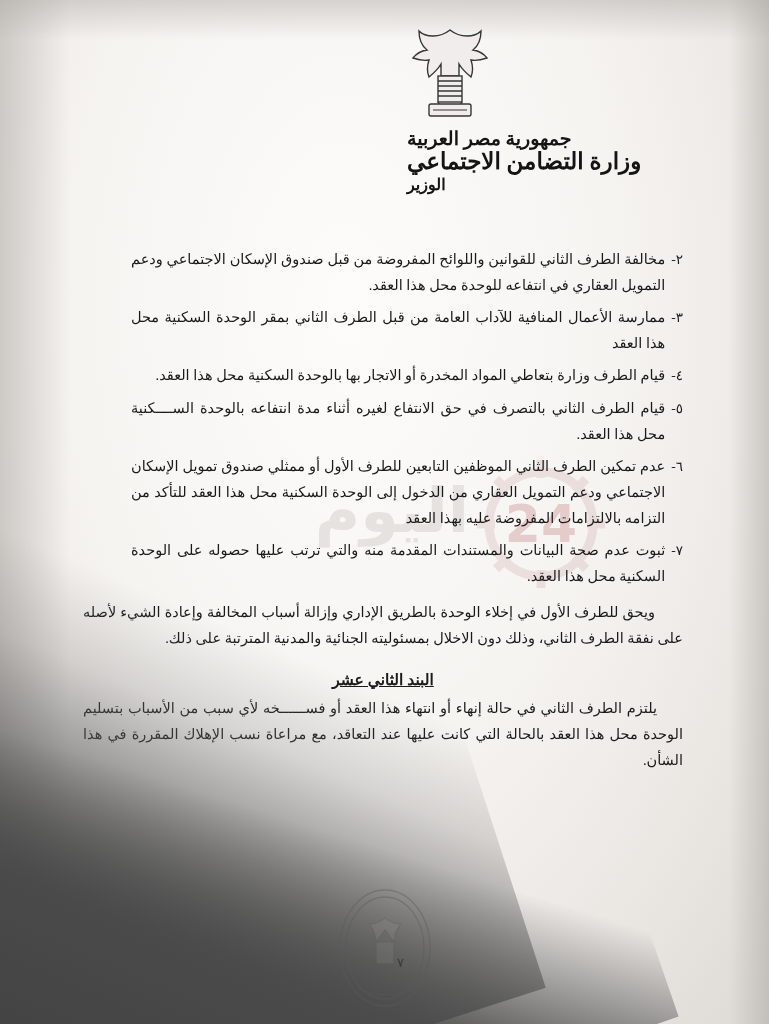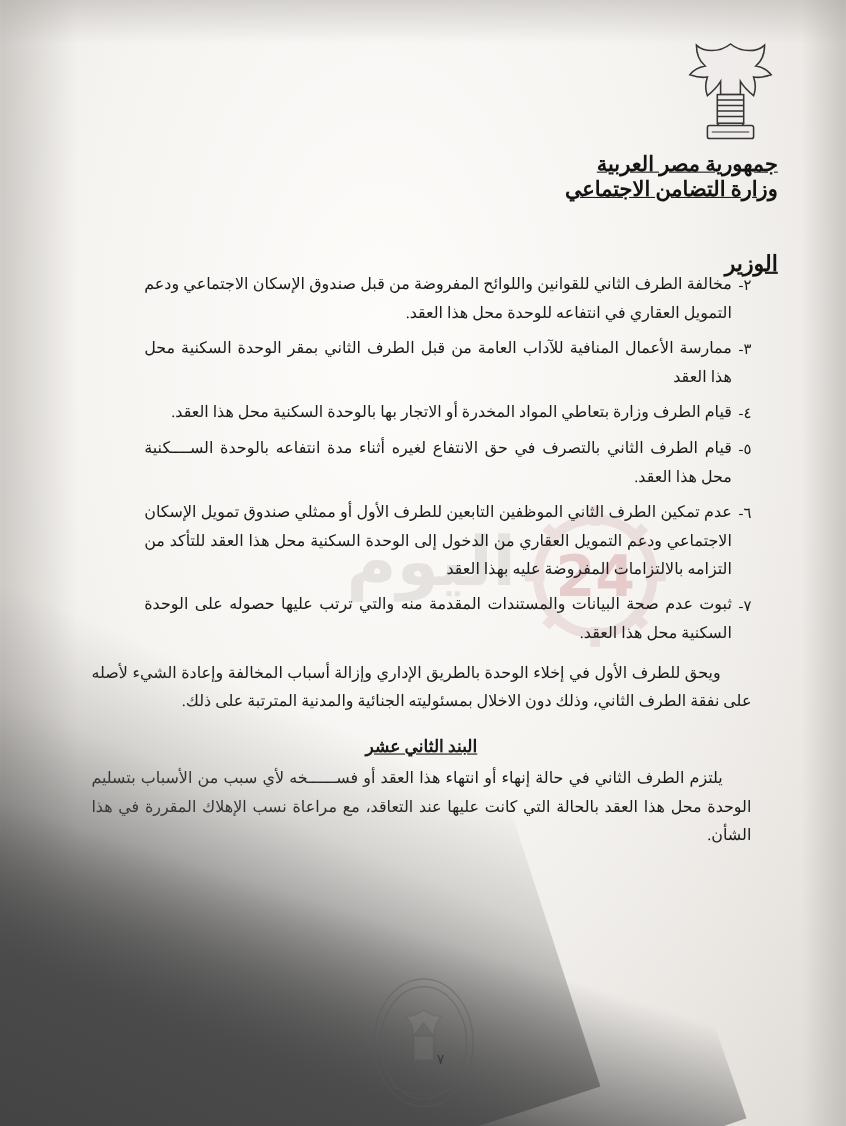--- a/index.html
+++ b/index.html
@@ -56,41 +56,40 @@
     height: 560px;
     background: linear-gradient(to top right, #2f2f2f 0%, #444 40%, rgba(90,90,90,0.0) 58%);
     transform: rotate(-19deg);
     transform-origin: bottom left;
     opacity: .92;
   }
 
   
   .header {
     position: absolute;
-    top: 34px;
+    top: 24px;
     right: 62px;
     width: 300px;
-    text-align: right;
+    text-align: left;
     color: #1d1d1d;
-    text-decoration: underline;
   }
   .eagle {
     margin: 0 auto 4px auto;
     width: 86px;
     height: 96px;
     opacity: .88;
   }
   .header-line {
     font-weight: bold;
     letter-spacing: 0px;
     color: #141414;
   }
   .hl1 { font-size: 19px; line-height: 22px; }
-  .hl2 { font-size: 19px; line-height: 24px; }
-  .hl3 { font-size: 20px; line-height: 22px; margin-top: 44px; }
+  .hl2 { font-size: 23px; line-height: 24px; }
+  .hl3 { font-size: 16px; line-height: 22px; }
 
   
   .body-text {
     position: absolute;
     top: 246px;
     right: 86px;
     width: 600px;
     color: #1a1a1a;
     font-size: 14.5px;
     line-height: 26px;

